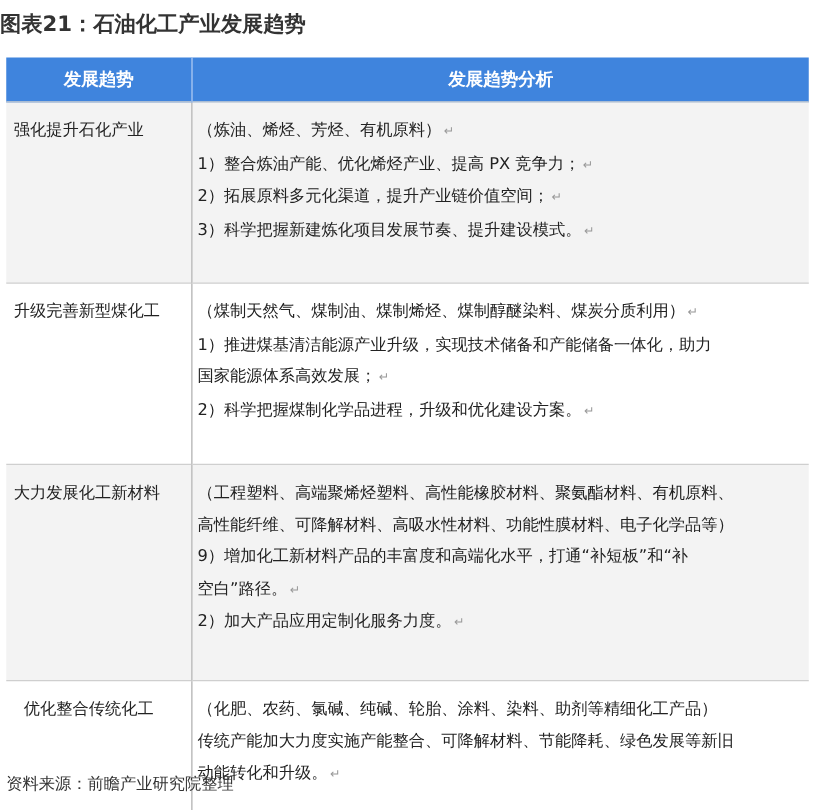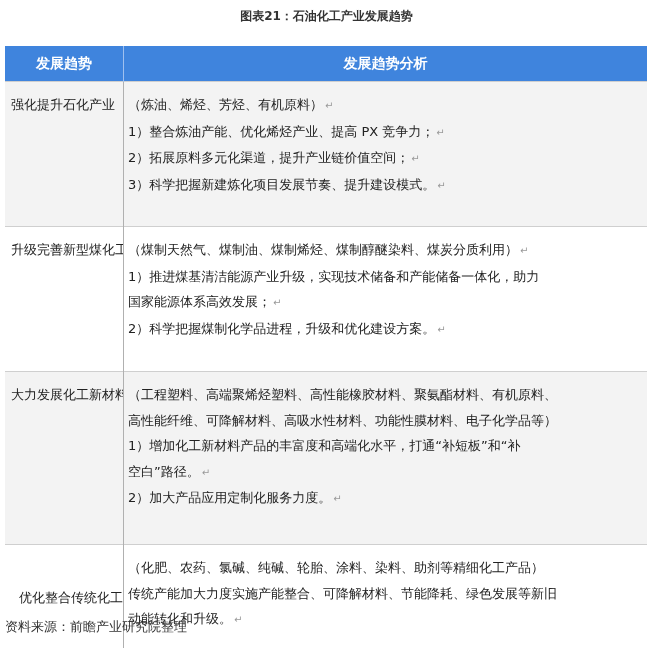--- a/index.html
+++ b/index.html
@@ -3,21 +3,21 @@
   <meta charset="utf-8">
   <style>
     html, body { margin: 0; padding: 0; background: #ffffff; }
     body {
       width: 653px; height: 648px; position: relative; overflow: hidden;
       font-family: "DejaVu Sans", "Liberation Sans", sans-serif;
       color: #222;
     }
     .title {
       position: absolute; top: 8px; left: 0; width: 653px;
-      text-align: center; font-size: 12px; font-weight: bold; color: #333;
+      font-size: 17px; font-weight: bold; color: #333;
       font-family: "DejaVu Sans", sans-serif;
     }
     table.trend {
       position: absolute; top: 46px; left: 5px; width: 642px;
       border-collapse: collapse; table-layout: fixed;
       font-size: 13px;
     }
     table.trend th {
       background: #3f84dd; color: #ffffff; font-weight: bold;
       height: 35px; padding: 0; text-align: center; font-size: 14px;
@@ -31,41 +31,41 @@
     table.trend td.name {
       width: 146px; border-right: 1px solid #b0b0b0;
       padding-top: 10px; white-space: nowrap; overflow: hidden;
     }
     table.trend td.desc { padding: 10px 0 4px 4px; }
     tr.shade td { background: #f3f3f3; }
     tr.plain td { background: #ffffff; }
     .line { line-height: 25.5px; white-space: nowrap; overflow: hidden; }
     .mark { color: #999; font-size: 10px; margin-left: 2px; }
     .name-text { display: block; line-height: 25.5px; padding-left: 6px; }
-    .r4 .name-text { padding-left: 14px; margin-top: 30px; }
+    .r4 .name-text { padding-left: 14px; }
     .footer {
       position: absolute; top: 618px; left: 5px; width: 642px;
       font-size: 13px; color: #333;
     }
     .footer .src { position: absolute; left: 0; top: 0; }
     .footer .credit { position: absolute; right: 0; top: 0; margin-top: 36px; }
     .r1 td { height: 130px; }
     .r2 td { height: 130px; margin-top: 33px; }
     .r3 td { height: 158px; }
     .r4 td { height: 100px; }
   </style>
 </head>
 <body>
 
 <div class="title">图表21：石油化工产业发展趋势</div>
 
 <table class="trend">
   <thead>
     <tr>
-      <th style="width:118px">发展趋势</th>
+      <th style="width:148px">发展趋势</th>
       <th>发展趋势分析</th>
     </tr>
   </thead>
   <tbody>
     <tr class="shade r1">
       <td class="name">
         <span class="name-text">强化提升石化产业</span>
       </td>
       <td class="desc">
         <div class="line"><span>（炼油、烯烃、芳烃、有机原料）</span><span class="mark">↵</span></div>
@@ -85,21 +85,21 @@
         <div class="line"><span>2）科学把握煤制化学品进程，升级和优化建设方案。</span><span class="mark">↵</span></div>
       </td>
     </tr>
     <tr class="shade r3">
       <td class="name">
         <span class="name-text">大力发展化工新材料</span>
       </td>
       <td class="desc">
         <div class="line"><span>（工程塑料、高端聚烯烃塑料、高性能橡胶材料、聚氨酯材料、有机原料、</span></div>
         <div class="line"><span>高性能纤维、可降解材料、高吸水性材料、功能性膜材料、电子化学品等）</span></div>
-        <div class="line"><span>1）增加化工新材料产品的丰富度和高端化水平，打通“补短板”和“补</span></div>
+        <div class="line"><span>9）增加化工新材料产品的丰富度和高端化水平，打通“补短板”和“补</span></div>
         <div class="line"><span>空白”路径。</span><span class="mark">↵</span></div>
         <div class="line"><span>2）加大产品应用定制化服务力度。</span><span class="mark">↵</span></div>
       </td>
     </tr>
     <tr class="plain r4">
       <td class="name">
         <span class="name-text">优化整合传统化工</span>
       </td>
       <td class="desc">
         <div class="line"><span>（化肥、农药、氯碱、纯碱、轮胎、涂料、染料、助剂等精细化工产品）</span></div>

